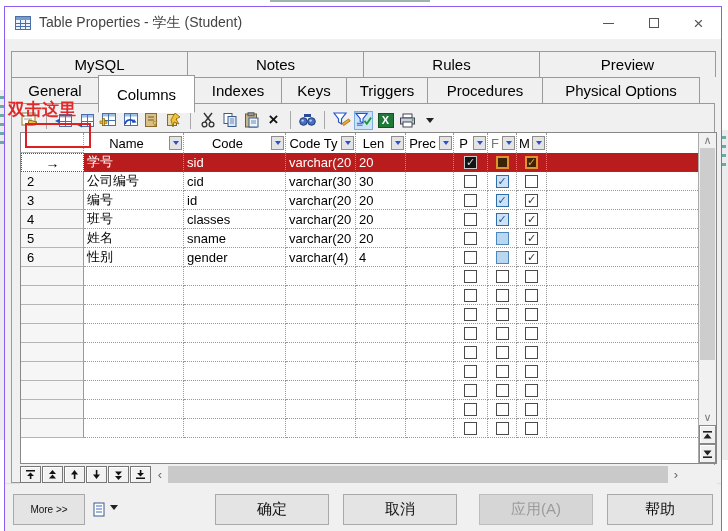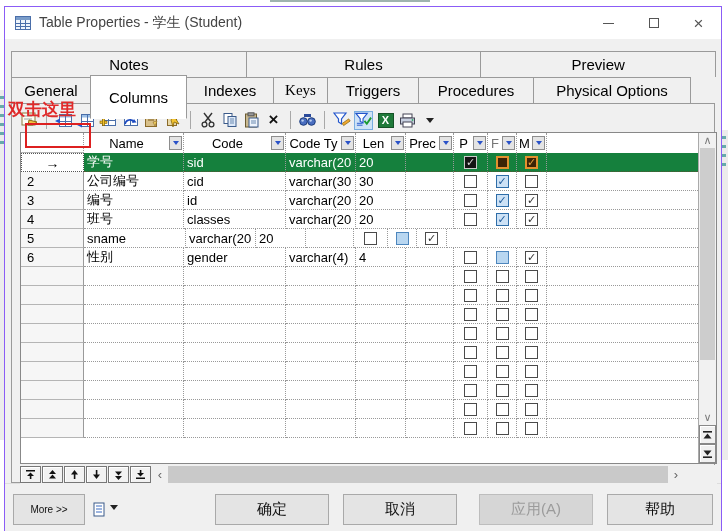--- a/index.html
+++ b/index.html
@@ -18,21 +18,21 @@
   .maxglyph{width:10px;height:10px;border:1px solid #555;}
   .minglyph{width:11px;height:1px;background:#555;}
   .closeglyph{font-size:17px;line-height:1;color:#555;}
   
   .tabs1{display:flex;margin:12px 6px 0 6px;height:26px;}
   .tabs1 .tab{flex:1;border:1px solid #9a9a9a;border-bottom:none;background:#f0f0f0;
     display:flex;align-items:center;justify-content:center;font-size:15px;margin-right:-1px;}
   .tabs2{display:flex;margin:0 6px;height:27px;position:relative;}
   .tabs2 .tab{border:1px solid #9a9a9a;background:#f0f0f0;display:flex;align-items:center;
     justify-content:center;font-size:15px;margin-right:-1px;}
-  .tabs2 .tab.sel{background:#fff;border-bottom:1px solid #fff;position:relative;top:-2px;height:44px;z-index:3;}
+  .tabs2 .tab.sel{background:#fff;border-bottom:1px solid #fff;position:relative;top:-2px;height:38px;z-index:3;}
   .panel{margin:0 6px 0 6px;border:1px solid #9a9a9a;border-top:1px solid #9a9a9a;background:#f0f0f0;
     height:380px;position:relative;margin-top:-1px;z-index:1;}
   
   .toolbar{display:flex;align-items:center;height:26px;padding-left:8px;gap:3px;margin-top:3px;}
   .tb-sep{width:1px;height:18px;background:#a8a8a8;margin:0 4px;}
   .tbi{width:19px;height:19px;display:flex;align-items:center;justify-content:center;font-size:14px;}
   .tbi.hl{background:#cfe3f7;border:1px solid #7aade0;}
   .excel{width:16px;height:15px;background:#1f7a3a;color:#fff;font-weight:bold;font-size:11px;
     display:flex;align-items:center;justify-content:center;border:1px solid #145226;}
   .caret-down{width:0;height:0;border:4px solid transparent;border-top:5px solid #222;margin-top:4px;}
@@ -55,21 +55,21 @@
     border-bottom:1px solid #b5b5b5;padding-left:6px;}
   .c-name{width:100px;flex:0 0 100px;}
   .c-code{width:102px;flex:0 0 102px;align-items:center;}
   .c-type{width:70px;flex:0 0 70px;}
   .c-len{width:50px;flex:0 0 50px;}
   .c-prec{width:48px;flex:0 0 48px;}
   .c-p{width:34px;flex:0 0 34px;}
   .c-f{width:29px;flex:0 0 29px;}
   .c-m{width:30px;flex:0 0 30px;}
   .c-fill{flex:1;border-right:none;}
-  .grow.sel .cell{background:#15803d;color:#fff;border-bottom-color:#553;}
+  .grow.sel .cell{background:#b91c1c;color:#fff;border-bottom-color:#553;}
   .grow.sel .c-num{background:#fff;color:#000;border:1px dotted #555;justify-content:center;padding-left:0;}
   .arrowcell{font-weight:bold;font-size:14px;}
   
   .cb{width:13px;height:13px;border:1px solid #4a4a4a;background:#fff;display:flex;
     align-items:center;justify-content:center;font:bold 11px/1 "DejaVu Sans",sans-serif;color:#333;}
   .cb-checked::before{content:"✓";}
   .cb-checked-blue{background:#cde2f6;border-color:#2e6da8;color:#1d5a9b;}
   .cb-checked-blue::before{content:"✓";}
   .cb-filled-blue{background:#b9d7f1;border-color:#4d86bd;}
   .cb-sel-checked{background:#141414;border-color:#c9c9c9;color:#d9d9d9;}
@@ -144,30 +144,31 @@
       </div>
     <div class="winbtn">
         <span class="maxglyph"></span>
       </div>
     <div class="winbtn">
         <span class="closeglyph">×</span>
       </div>
   </div>
 
   <div class="tabs1">
+      <div class="tab">MySQL</div>
       <div class="tab">Notes</div>
       <div class="tab">Rules</div>
       <div class="tab">Preview</div>
     </div>
   <div class="tabs2">
-      <div class="tab" style="width: 80px;">General</div>
+      <div class="tab" style="width: 88px;">General</div>
       <div class="tab sel" style="width: 97px;">Columns</div>
       <div class="tab" style="width: 88px;">Indexes</div>
-      <div class="tab" style="width: 55px; font-family: Liberation Serif, serif;">Keys</div>
-      <div class="tab" style="width: 92px;">Triggers</div>
+      <div class="tab" style="width: 66px;">Keys</div>
+      <div class="tab" style="width: 82px;">Triggers</div>
       <div class="tab" style="width: 116px;">Procedures</div>
       <div class="tab" style="width: 158px;">Physical Options</div>
     </div>
 
   <div class="panel">
 
     <div class="toolbar">
       <span class="tbi">
         <svg width="17" height="16" viewBox="0 0 17 16">
           <rect x="1" y="1" width="13" height="12" fill="#fdfdf2" stroke="#8a7a3a"></rect>
@@ -422,20 +423,21 @@
               <div class="cell ck c-f">
                 <span class="cb cb-checked-blue"></span>
               </div>
               <div class="cell ck c-m">
                 <span class="cb cb-checked"></span>
               </div>
               <div class="cell c-fill"></div>
             </div>
             <div class="grow">
               <div class="cell c-num">5</div>
+              <div class="cell c-name">姓名</div>
               <div class="cell c-code">sname</div>
               <div class="cell c-type">varchar(20</div>
               <div class="cell c-len">20</div>
               <div class="cell c-prec"></div>
               <div class="cell ck c-p">
                 <span class="cb"></span>
               </div>
               <div class="cell ck c-f">
                 <span class="cb cb-filled-blue"></span>
               </div>

